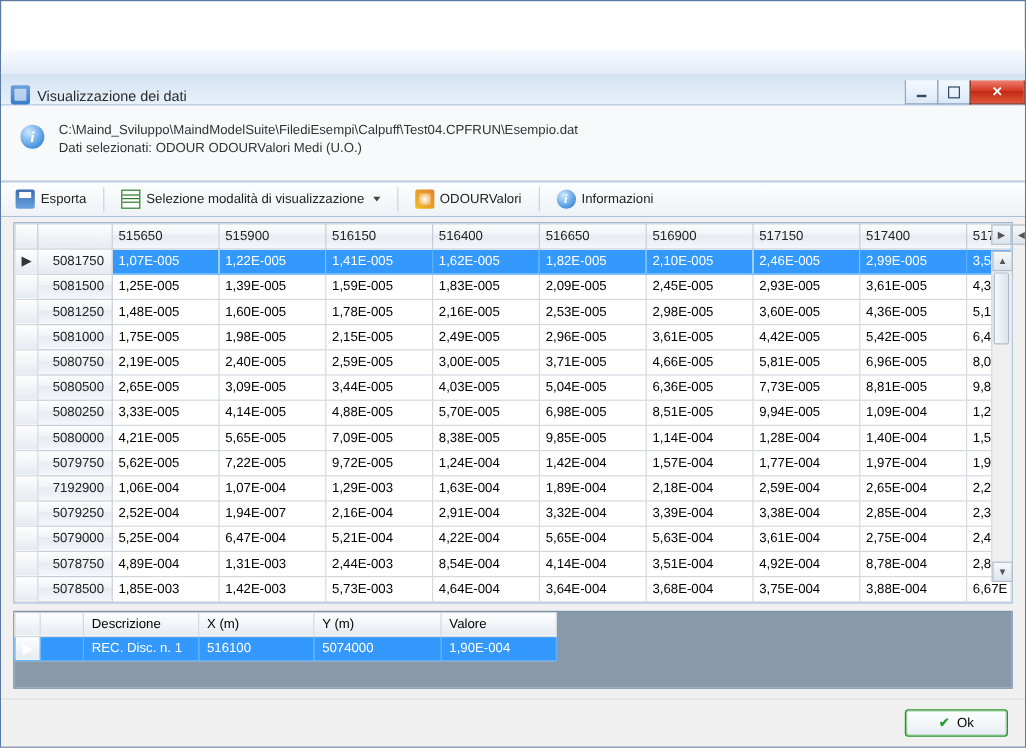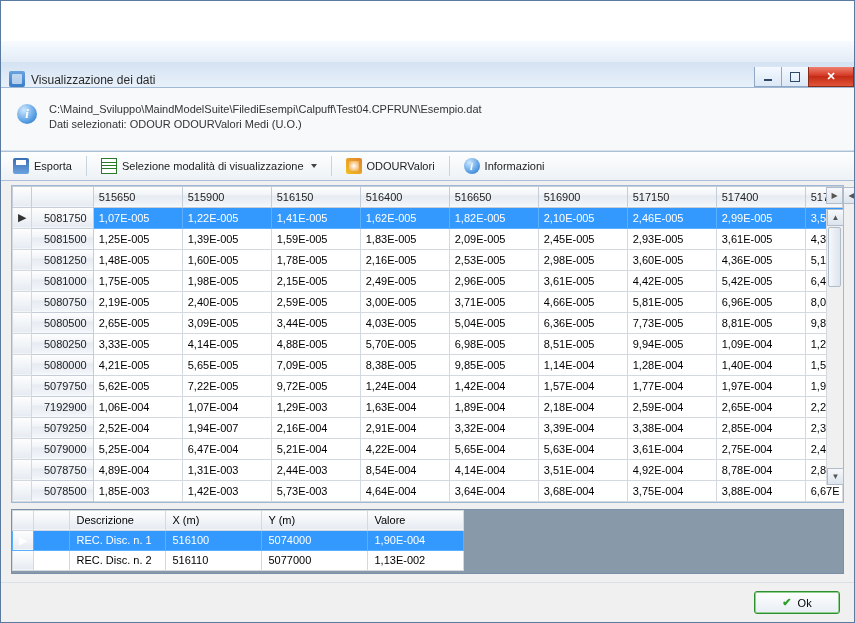--- a/index.html
+++ b/index.html
@@ -360,28 +360,20 @@
             </thead>
           <tbody id="grid2-body">
               <tr class="sel">
                 <td style="background: linear-gradient(rgb(254, 254, 254), rgb(230, 235, 242)); text-align: center;">▶</td>
                 <td></td>
                 <td>REC. Disc. n. 1</td>
                 <td>516100</td>
                 <td>5074000</td>
                 <td>1,90E-004</td>
               </tr>
-              <tr>
-                <td style="background: linear-gradient(rgb(254, 254, 254), rgb(230, 235, 242)); text-align: center;"></td>
-                <td style="background: rgb(255, 255, 255);"></td>
-                <td>REC. Disc. n. 2</td>
-                <td>516110</td>
-                <td>5077000</td>
-                <td>1,13E-002</td>
-              </tr>
             </tbody>
         </table>
       </div>
     </div>
 
   </div>
 
   <div class="footer">
     <div class="okbtn">
       <span class="chk">✔</span>

